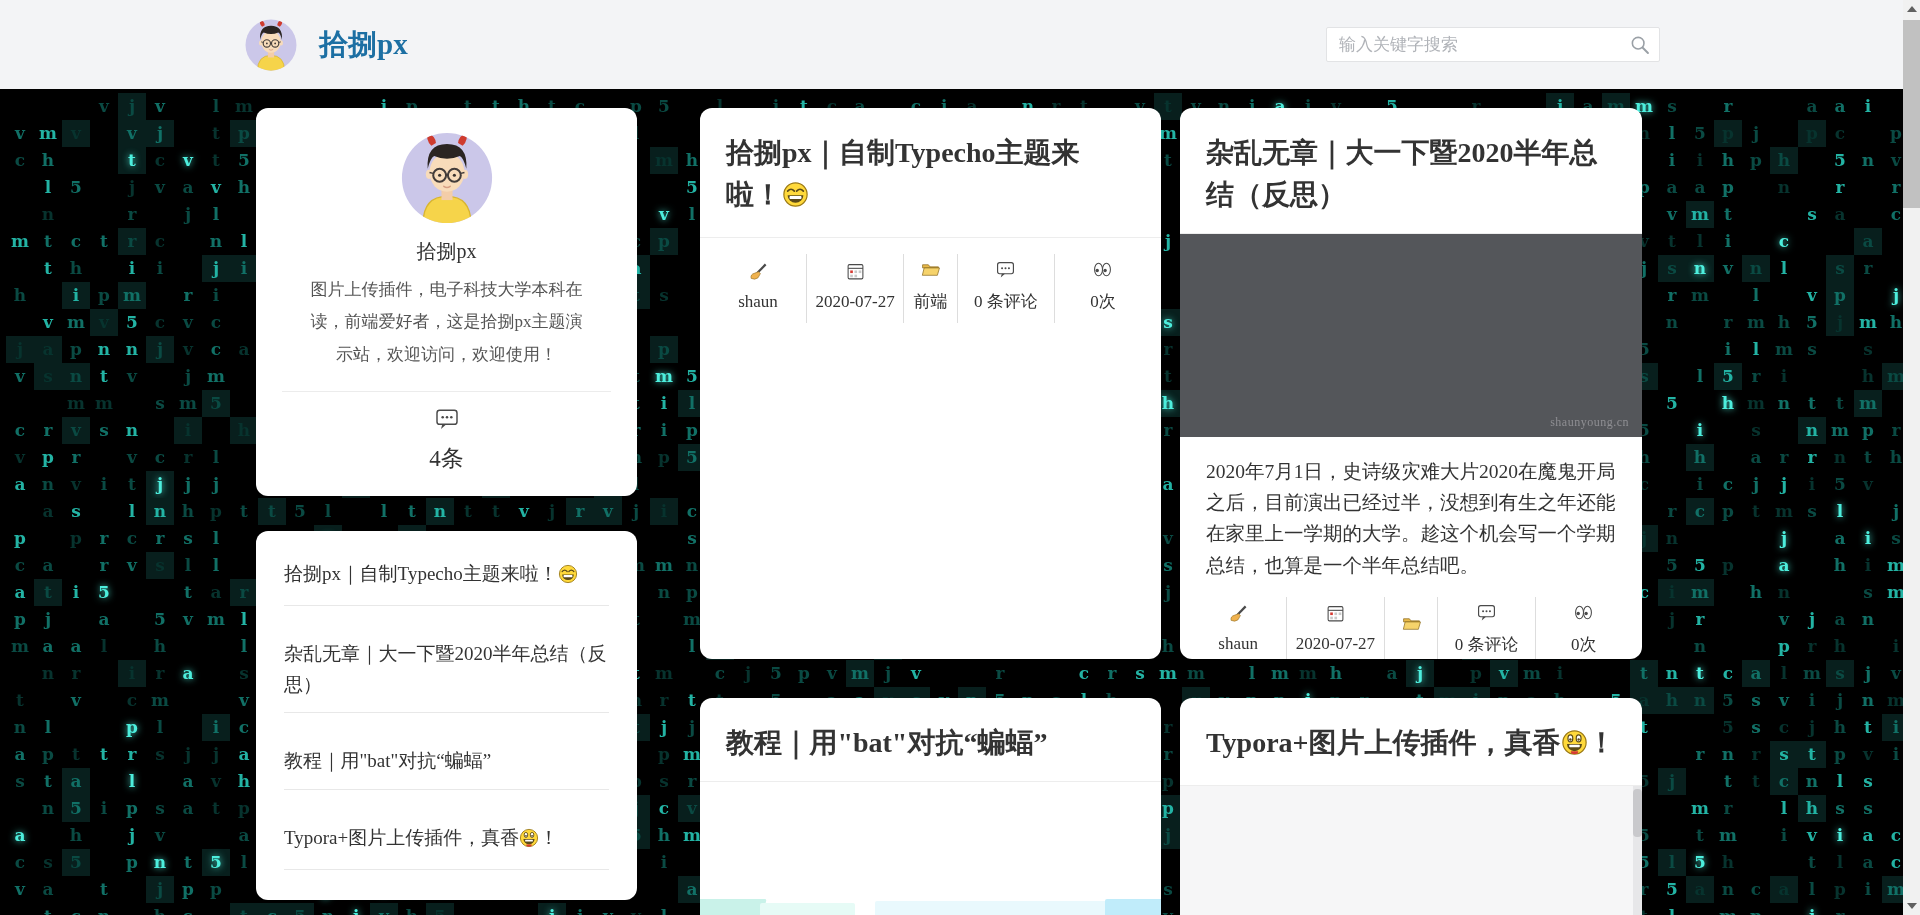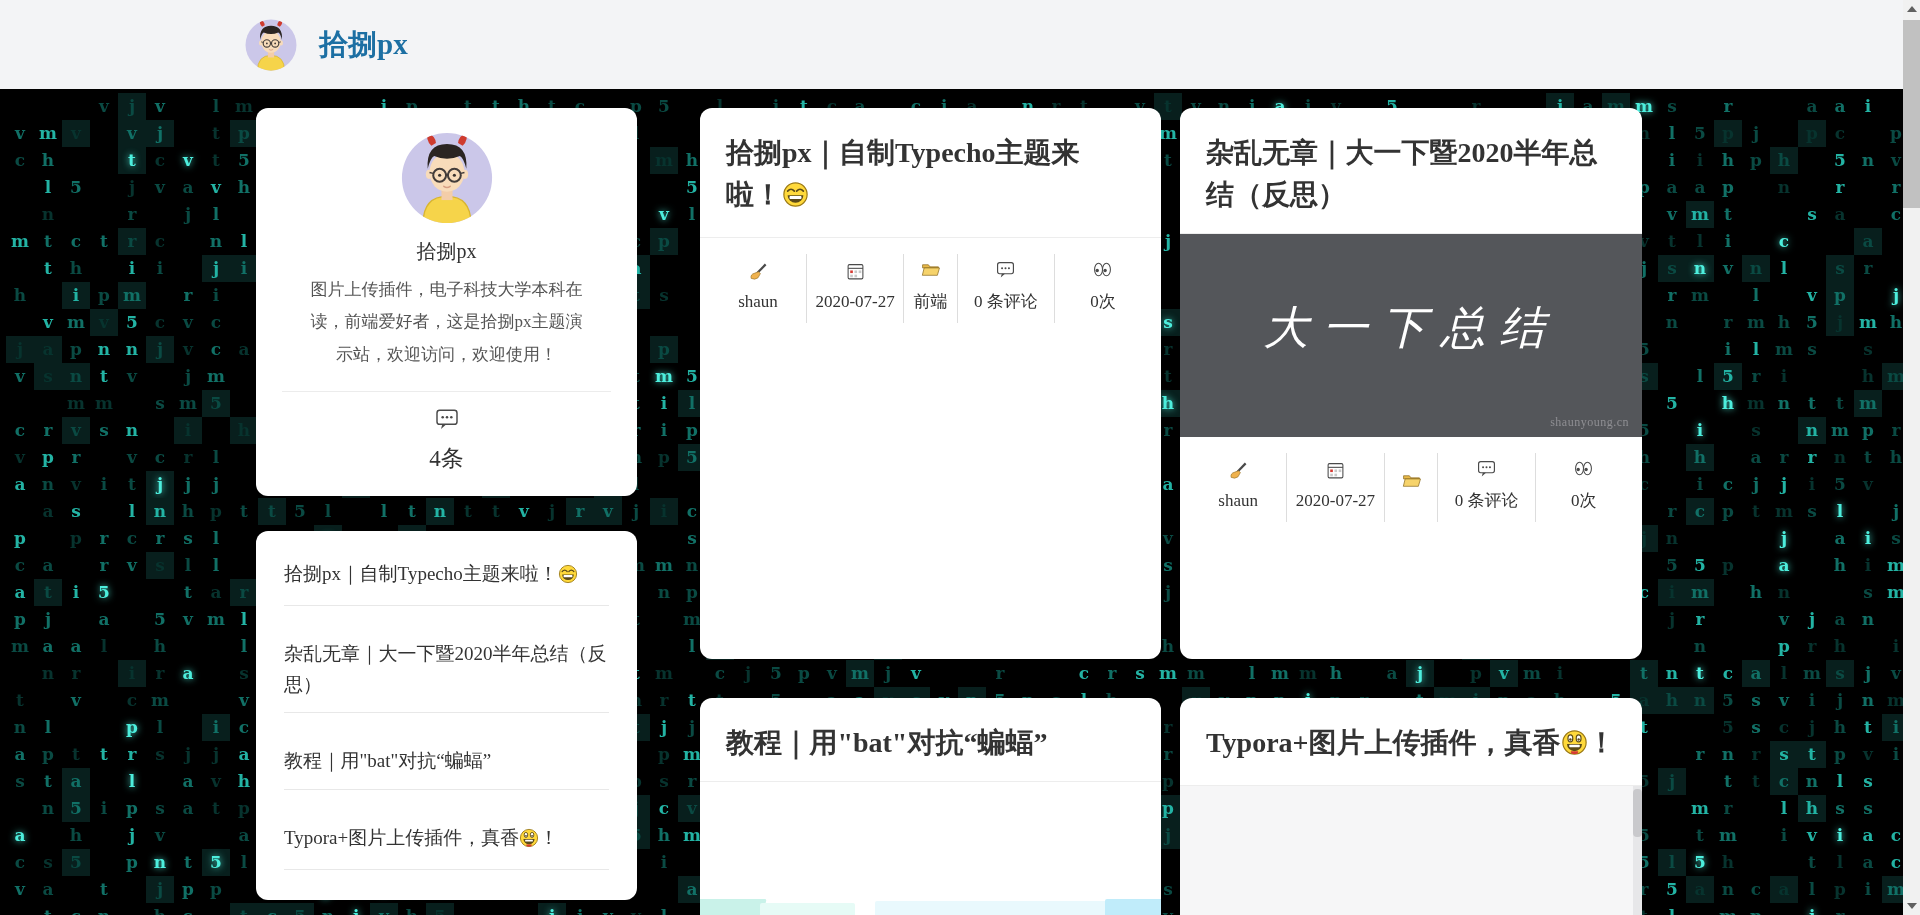--- a/index.html
+++ b/index.html
@@ -1665,20 +1665,27 @@
             <line x1="49" y1="46" x2="51" y2="46" stroke="#433d3a" stroke-width="2"></line>
             <line x1="35" y1="45" x2="31" y2="44" stroke="#433d3a" stroke-width="1.6"></line>
             <line x1="65" y1="45" x2="69" y2="44" stroke="#433d3a" stroke-width="1.6"></line>
             <circle cx="42" cy="47" r="1.7" fill="#3a332f"></circle>
             <circle cx="58" cy="47" r="1.7" fill="#3a332f"></circle>
             <path d="M46.5 59 q3.5 2.5 7 0" fill="none" stroke="#d7a084" stroke-width="1.6" stroke-linecap="round"></path>
           </g>
         </svg></span>
     <span id="site-title">拾捌px</span>
   </div>
+  <div id="search-box">
+    <input id="search-input" placeholder="输入关键字搜索" style="">
+    <span class="search-icon" id="search-icon-slot"><svg width="22" height="22" viewBox="0 0 36 36">
+          <circle cx="15" cy="15" r="9.5" fill="none" stroke="#9aa0a6" stroke-width="2.6"></circle>
+          <line x1="22.5" y1="22.5" x2="31" y2="31" stroke="#9aa0a6" stroke-width="3.2" stroke-linecap="round"></line>
+        </svg></span>
+  </div>
 </header>
 
 <div class="card" id="profile-card">
   <div id="profile-avatar"><svg viewBox="0 0 100 100" width="100%" height="100%">
         <defs>
           <clipPath id="clip-profile">
             <circle cx="50" cy="50" r="49"></circle>
           </clipPath>
         </defs>
         <circle cx="50" cy="50" r="49" fill="#cbc7e9"></circle>
@@ -1797,23 +1804,23 @@
           </svg></span>
         <span>0次</span>
       </div>
     </div>
 </div>
 
 <div class="card" id="article-1">
   <h2 class="article-title" id="title-1"><span>杂乱无章｜大一下暨2020半年总结（反思）</span></h2>
   <div class="divider"></div>
   <div class="img-2">
-    <div class="img2-heading">大一下总结</div>
     <div class="img2-watermark">shaunyoung.cn</div>
   </div>
+  <p class="article-excerpt">2020年7月1日，史诗级灾难大片2020在魔鬼开局之后，目前演出已经过半，没想到有生之年还能在家里上一学期的大学。趁这个机会写一个学期总结，也算是一个半年总结吧。</p>
   <div class="article-meta" id="meta-1">
       <div class="meta-item">
         <span><svg width="19" height="19" viewBox="0 0 36 36">
             <path d="M30 3 L33 6 L19 20.5 L14.5 22 L16 17.5 Z" fill="#4a4a4a"></path>
             <path d="M4 31 q-1.5 -7.5 6 -9.5 l8 -3 3.5 3.5 -4.5 8 q-6 4.5 -13 1 Z" fill="#f0b24e" stroke="#9a7426" stroke-width="1.3"></path>
           </svg></span>
         <span>shaun</span>
       </div>
       <div class="meta-item">
         <span><svg width="19" height="19" viewBox="0 0 36 36">

